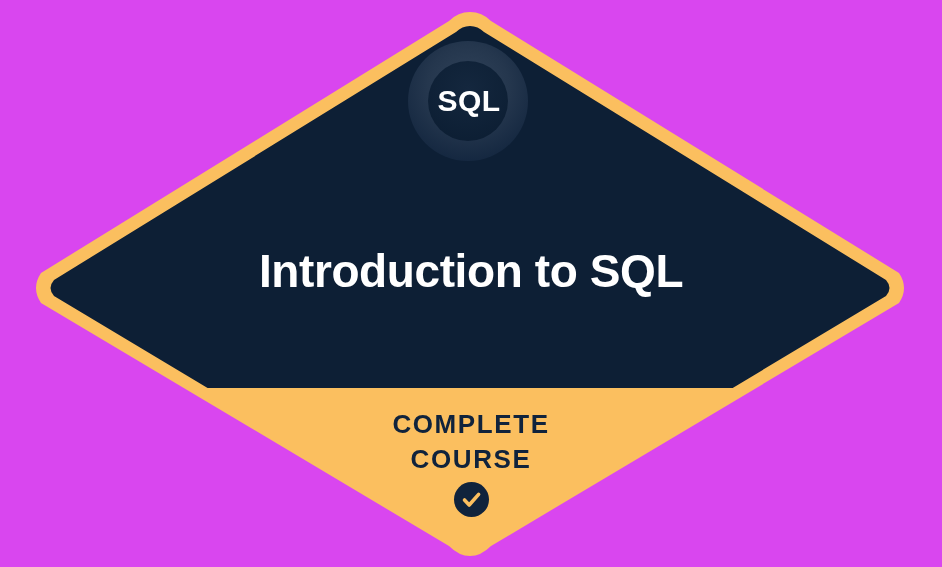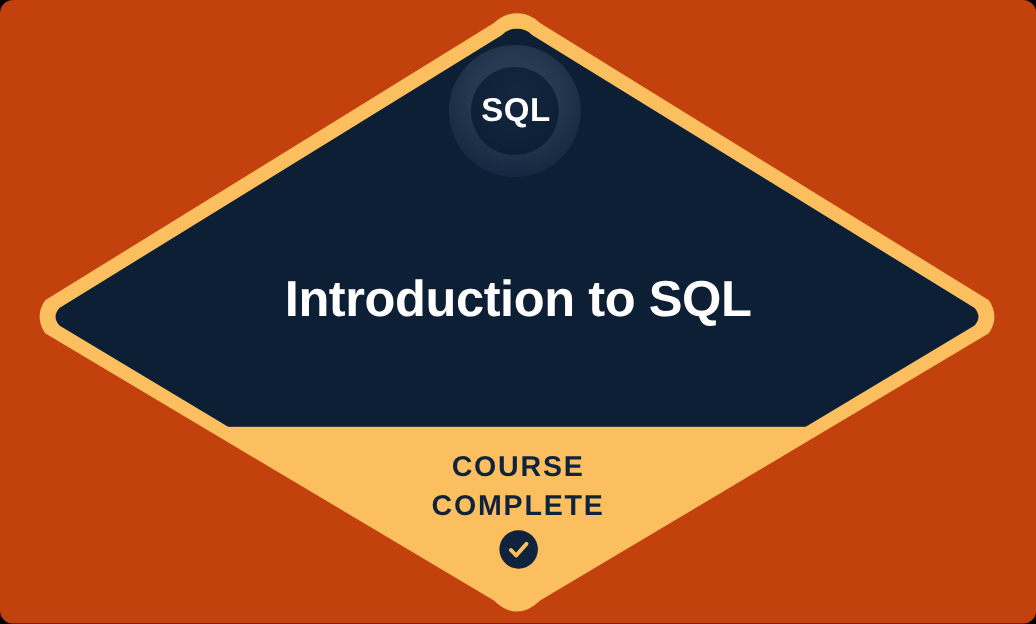--- a/index.html
+++ b/index.html
@@ -11,22 +11,21 @@
     width: 942px;
     height: 567px;
     overflow: hidden;
     font-family: "Liberation Sans", sans-serif;
   }
 
   #badge-stage {
     position: relative;
     width: 942px;
     height: 567px;
-    background: #c2410c;
-    border-radius: 12px;
+    background: #d946ef;
   }
 
   #badge-svg {
     position: absolute;
     left: 0;
     top: 0;
     width: 942px;
     height: 567px;
     display: block;
   }
@@ -169,22 +168,22 @@
       <circle cx="468" cy="101" r="40" fill="url(#chip-inner-grad)"></circle>
     </g>
   </svg>
 
   <div class="overlay">
     <div class="sql-chip-label">SQL</div>
 
     <div class="course-title">Introduction to SQL</div>
 
     <div class="status-block">
+      <span class="status-line">COMPLETE</span>
       <span class="status-line">COURSE</span>
-      <span class="status-line">COMPLETE</span>
     </div>
 
     <div class="check-wrap">
       <span class="check-badge">
         <svg viewBox="0 0 35 35" aria-hidden="true">
           <path d="M 10.5 18 L 15.2 23 L 24.6 12.4" fill="none" stroke="#fbbf5f" stroke-width="3.6" stroke-linecap="round" stroke-linejoin="round"></path>
         </svg>
       </span>
     </div>
   </div>

